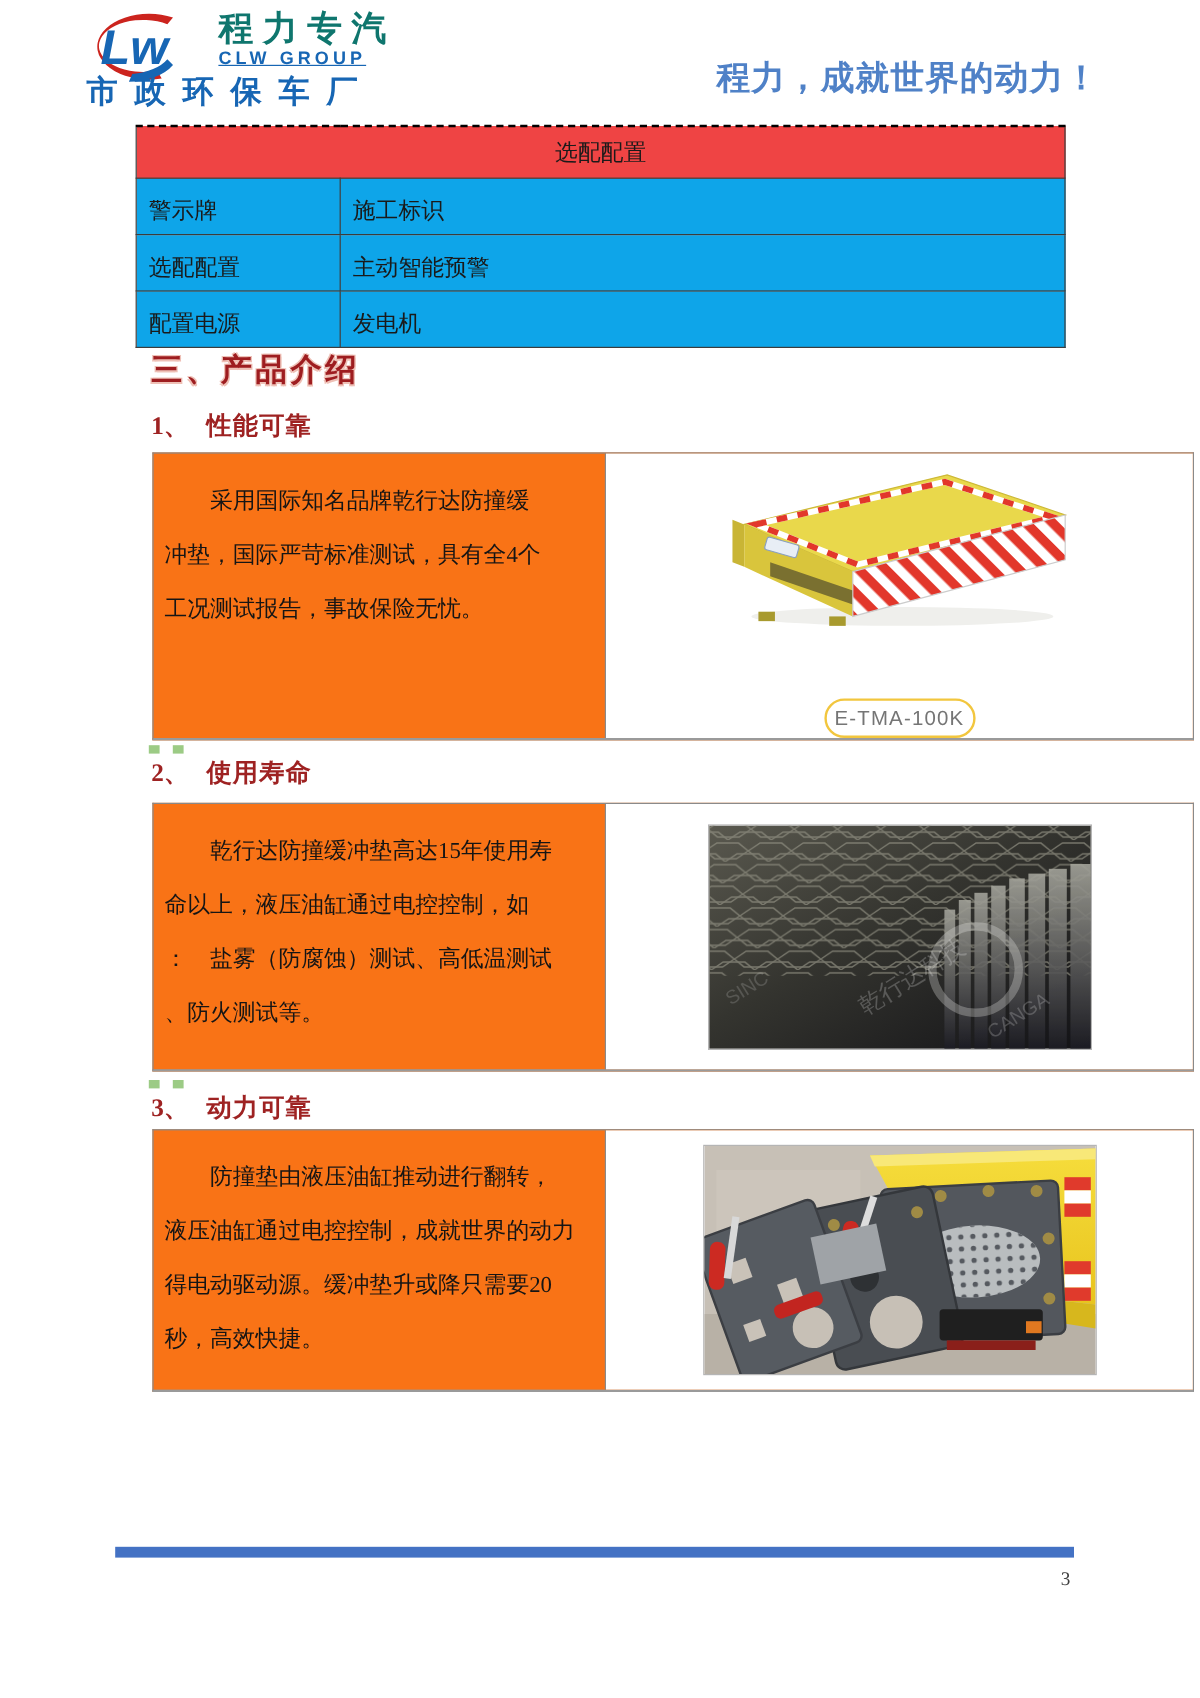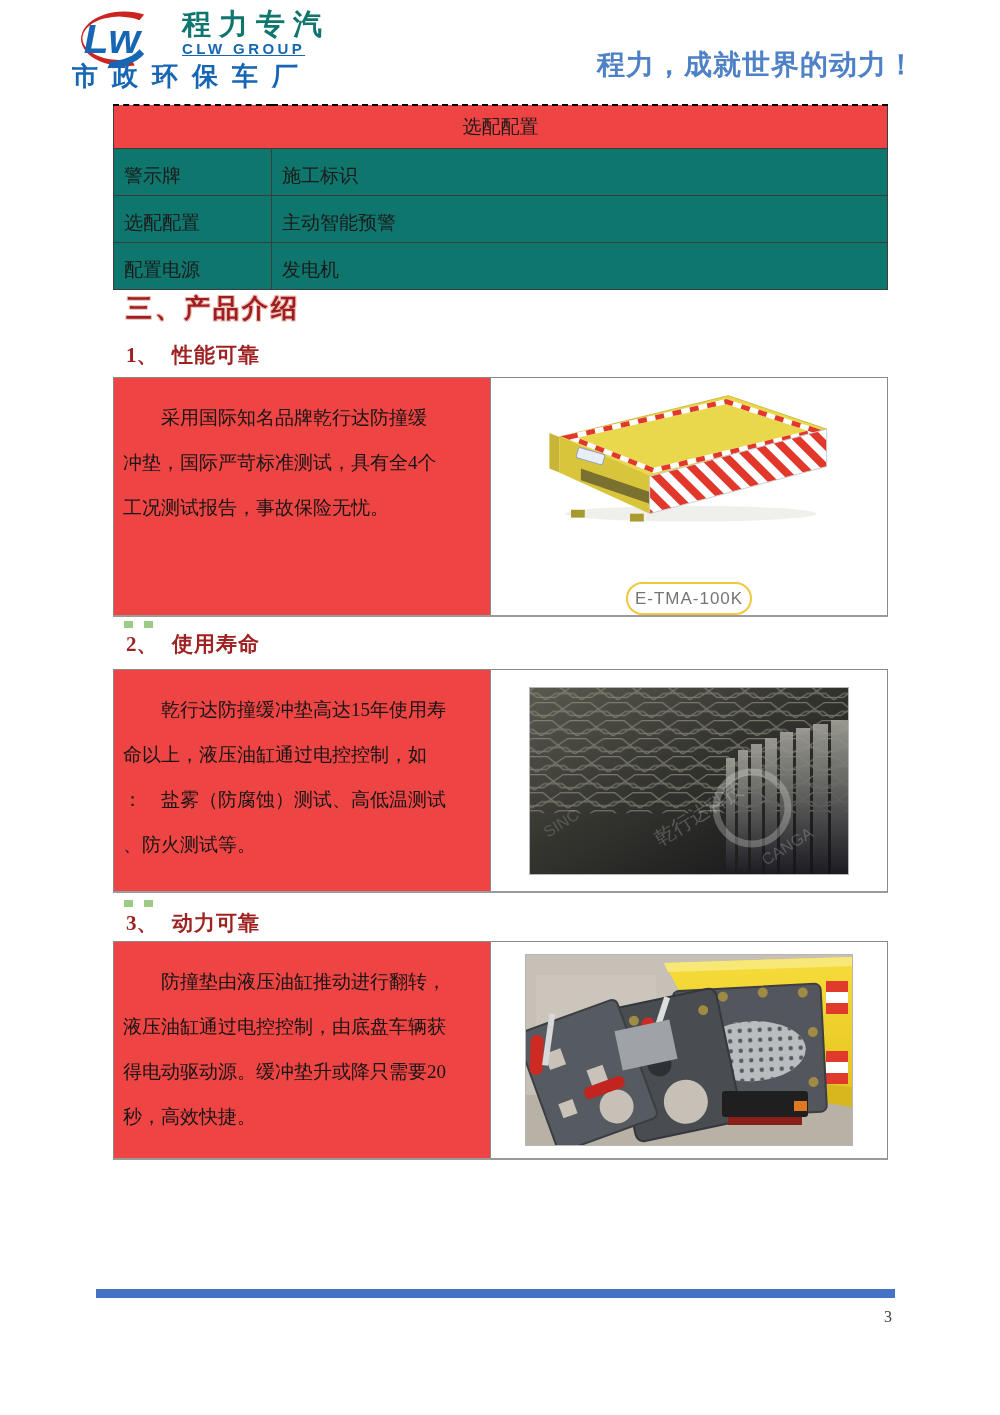--- a/index.html
+++ b/index.html
@@ -15,36 +15,36 @@
   .factory{position:absolute;left:72px;top:59px;font-family:"Liberation Sans","DejaVu Sans",sans-serif;
     font-size:26px;font-weight:bold;letter-spacing:14px;color:#1766b4;white-space:nowrap;}
   .slogan{position:absolute;right:84px;top:46px;font-size:28px;font-weight:600;color:#4f81c7;
     letter-spacing:1px;white-space:nowrap;}
   
   .opt-table{position:absolute;left:113px;top:104px;width:775px;border-collapse:collapse;
     font-size:19px;}
   .opt-table td{border:1px solid #3c3c3c;}
   .opt-table .t-head td{height:40px;background:#ef4444;text-align:center;vertical-align:middle;
     border-top:2px dashed #000;}
-  .opt-table .t-row td{height:40px;vertical-align:bottom;padding:0 0 6px 10px;background:#0f766e;}
+  .opt-table .t-row td{height:40px;vertical-align:bottom;padding:0 12px 6px 10px;background:#0ea5e9;}
   .opt-table .c1{width:147px;}
   
   .sec-title{position:absolute;left:126px;top:291px;font-family:"Liberation Sans","DejaVu Sans",sans-serif;
     font-size:26px;font-weight:bold;letter-spacing:3px;color:#9e1d20;
     text-shadow:1px 1px 0 #eec0b6,-1px -1px 0 #eec0b6,1px -1px 0 #eec0b6,-1px 1px 0 #eec0b6;}
   .sub-head{position:absolute;left:126px;display:flex;align-items:baseline;
     font-size:21px;font-weight:bold;color:#9e2222;}
   .sub-head .no{width:46px;}
   .sub-head .lbl{letter-spacing:1px;}
   .sh1{top:341px;} .sh2{top:630px;} .sh3{top:909px;}
   
   .gmark{position:absolute;width:9px;height:7px;background:#9ccb85;}
   
-  .pbox{position:absolute;left:113px;width:775px;display:flex;
-    border:1px solid #8a8a8a;border-bottom:2px solid #9a9a9a;background:#ef4444;box-sizing:border-box;}
+  .pbox{position:absolute;left:127px;width:868px;display:flex;
+    border:1px solid #8a8a8a;border-bottom:2px solid #9a9a9a;background:#f97316;box-sizing:border-box;}
   .pb1{top:377px;height:240px;} .pb2{top:669px;height:224px;} .pb3{top:941px;height:219px;}
   .box-text{width:377px;box-sizing:border-box;border-right:1px solid #8a8a8a;
     padding:17px 12px 0 9px;font-size:19px;line-height:45px;white-space:pre-line;color:#151515;}
   .box-media{flex:1;display:flex;flex-direction:column;align-items:center;justify-content:center;gap:17px;background:#fff;}
   .model-badge{width:122px;height:29px;border:2px solid #f2c63e;border-radius:17px;background:#fff;
     display:flex;align-items:center;justify-content:center;
     font-family:"Liberation Sans","DejaVu Sans",sans-serif;font-size:17px;letter-spacing:1px;color:#757575;margin-top:40px;}
   .photo-frame{border:1px solid #b5b5b5;}
   
   .accent-bar{position:absolute;left:96px;top:1289px;width:799px;height:9px;background:#4472c4;}
@@ -175,21 +175,21 @@
 
   <div class="gmark" style="left:124px;top:900px;"></div>
   <div class="gmark" style="left:144px;top:900px;"></div>
 
   <div class="sub-head sh3">
     <span class="no">3、</span>
     <span class="lbl">动力可靠</span>
   </div>
   <div class="pbox pb3">
     <div class="box-text">　　防撞垫由液压油缸推动进行翻转，
-液压油缸通过电控控制，由底盘车辆获
+液压油缸通过电控控制，成就世界的动力
 得电动驱动源。缓冲垫升或降只需要20
 秒，高效快捷。</div>
     <div class="box-media">
       <svg class="photo-frame" width="326" height="190" viewBox="0 0 326 190">
         <defs>
           <pattern id="dots" width="10" height="10" patternUnits="userSpaceOnUse">
             <circle cx="5" cy="5" r="2.2" fill="#565a60"></circle>
           </pattern>
           <linearGradient id="yel" x1="0" y1="0" x2="0" y2="1">
             <stop offset="0" stop-color="#f6dd3c"></stop>

